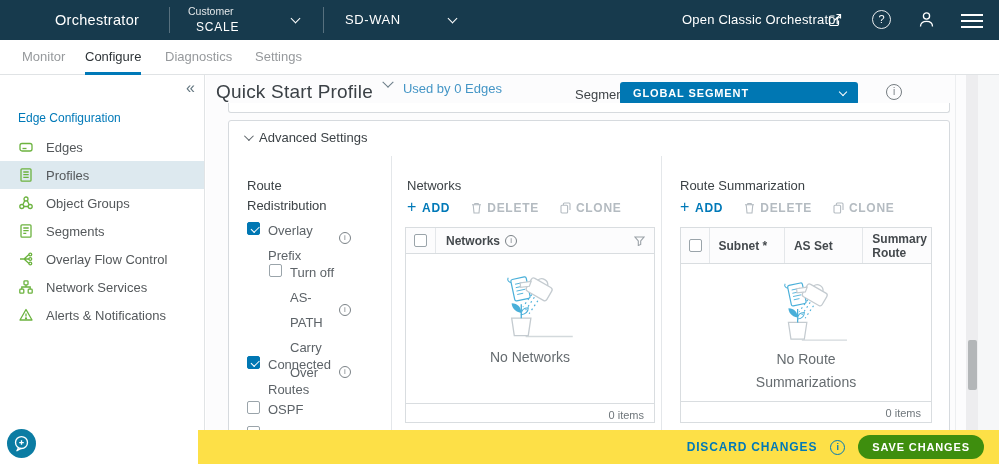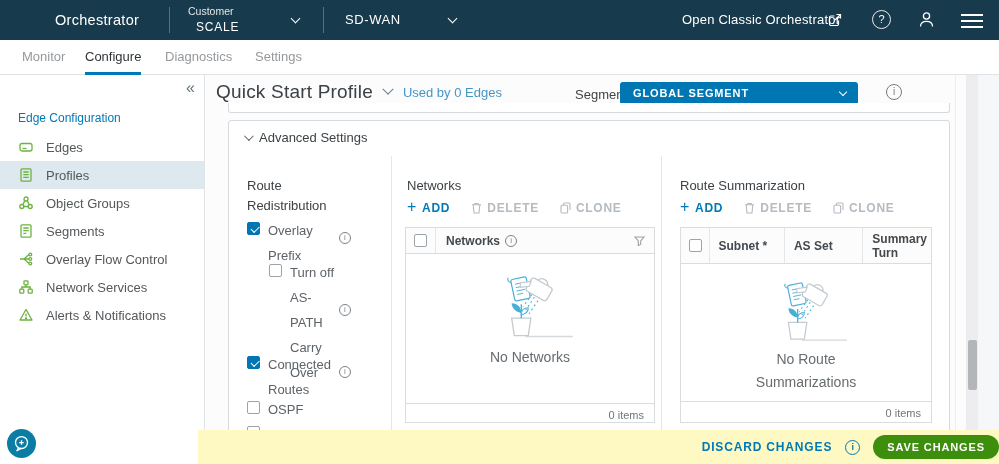--- a/index.html
+++ b/index.html
@@ -33,21 +33,21 @@
   .sidebar { position:absolute; left:0; top:75px; width:205px; height:389px; background:#fff; border-right:1px solid #e1e4e6; }
   .collapse { position:absolute; right:9px; top:4px; font-size:16px; color:#647781; cursor:pointer; }
   .side-section { position:absolute; left:18px; top:36px; font-size:12px; color:#0079b8; }
   .side-items { position:absolute; left:0; top:58px; width:100%; }
   .side-item { display:flex; align-items:center; height:28px; padding-left:18px; font-size:13px; color:#54585b; cursor:pointer; }
   .side-item.active { background:#dde9ef; }
   .side-item .sic { width:16px; height:16px; margin-right:12px; flex:0 0 16px; }
 
   
   .content { position:absolute; left:206px; top:75px; width:793px; height:389px; background:#fcfcfd; }
-  .title-row { position:absolute; left:10px; top:6px; display:flex; align-items:center; gap:11px; }
+  .title-row { position:absolute; left:10px; top:6px; display:flex; align-items:flex-start; gap:11px; }
   .page-title { font-size:19px; color:#3b4146; letter-spacing:.2px; }
   .title-chev { width:8px; height:8px; border-right:1.4px solid #6b7d88; border-bottom:1.4px solid #6b7d88; transform:rotate(45deg) translate(-2px,-2px); cursor:pointer; }
   .used-by { font-size:13px; color:#4596c6; cursor:pointer; }
   .seg-label { position:absolute; left:369px; top:12px; font-size:13px; color:#3f4448; }
   .seg-dd { position:absolute; left:414px; top:7px; width:238px; height:23px; background:#0077b3; border-radius:3px; color:#fff; cursor:pointer; }
   .seg-dd .txt { position:absolute; left:13px; top:0; line-height:23px; font-size:11px; font-weight:bold; letter-spacing:.08em; }
   .seg-dd .chev { position:absolute; right:12px; top:7px; width:6px; height:6px; border-width:1.3px; }
   .info-ring { display:inline-block; border-radius:50%; text-align:center; font-style:normal; }
   .seg-info { position:absolute; left:680px; top:9px; width:16px; height:16px; border:1.2px solid #757c81; color:#757c81; font-size:10px; line-height:14px; }
 
@@ -91,21 +91,21 @@
   
   .hcell { padding:0 0 0 9px; font-size:12px; font-weight:bold; color:#44494d; line-height:14px; display:flex; align-items:center; align-self:stretch; }
 
   
   .sb-track { position:absolute; left:760px; top:0; width:12px; height:355px; background:#ededef; cursor:pointer; }
   .sb-thumb { position:absolute; left:1.5px; top:265px; width:9px; height:50px; background:#b3b6b8; border-radius:2px; cursor:grab; }
   .gutter { position:absolute; left:772px; top:0; width:21px; height:389px; background:#f6f7f8; }
   .edge-line { position:absolute; left:749px; top:0; width:1px; height:355px; background:#eceef0; }
 
   
-  .footbar { position:absolute; left:198px; top:430px; width:801px; height:34px; background:#fef9c3; z-index:5; display:flex; align-items:center; justify-content:flex-end; padding-right:0; gap:13px; }
+  .footbar { position:absolute; left:198px; top:430px; width:801px; height:34px; background:#fde047; z-index:5; display:flex; align-items:center; justify-content:flex-end; padding-right:15px; gap:13px; }
   .discard { font-size:12px; font-weight:bold; letter-spacing:.07em; color:#0079b8; cursor:pointer; }
   .foot-info { width:15px; height:15px; border:1.4px solid #0079b8; color:#0079b8; font-size:9px; line-height:12px; font-weight:bold; cursor:pointer; }
   .save-btn { height:24px; padding:0 14px; background:#3e8e0e; border:none; border-radius:12px; color:#fff; font-size:11px; font-weight:bold; letter-spacing:.08em; font-family:inherit; cursor:pointer; }
 
   .chat-fab { position:absolute; left:7px; top:429px; width:29px; height:29px; border-radius:50%; background:#0b7ca3; z-index:6; display:flex; align-items:center; justify-content:center; cursor:pointer; }
 </style>
 </head>
 <body>
 
 <div class="app">
@@ -383,21 +383,21 @@
             </span>
           </div>
 
           <div class="grid" style="left:18px; top:71px; width:252px; height:196px;">
             <div class="ghead" style="height:36px;">
               <span class="hcell" style="width:29px; padding-left:8px; border-right:1px solid #e4e7ea;">
                 <span class="cb"></span>
               </span>
               <span class="hcell" style="width:77px; border-right:1px solid #e4e7ea;">Subnet *</span>
               <span class="hcell" style="width:80px; border-right:1px solid #e4e7ea;">AS Set</span>
-              <span class="hcell" style="flex:1; padding-right:4px;">Summary Turn</span>
+              <span class="hcell" style="flex:1; padding-right:4px;">Summary Route</span>
             </div>
             <div class="gbody" style="height:135px;">
               <svg width="92" height="82" viewBox="0 0 110 95" style="margin:2px auto 0; display:block;">
                 <line x1="50" y1="87" x2="104" y2="87" stroke="#d3d9dc" stroke-width="1.5"></line>
                 <path d="M34 66 h22 l-3 20 h-16 Z" fill="#fff" stroke="#c4cbd0" stroke-width="1.5"></path>
                 <path d="M45 66 V50" stroke="#49afd9" stroke-width="1.5" fill="none"></path>
                 <path d="M45 60 c-8-1 -11-7 -11-11 c7 0 11 5 11 11 Z" fill="#49afd9"></path>
                 <path d="M45 62 c6-1 8-5 8-8 c-6 0 -8 4 -8 8 Z" fill="#fff" stroke="#49afd9" stroke-width="1.2"></path>
                 <g transform="rotate(-12 44 32)">
                   <rect x="35" y="20" width="18" height="25" rx="2" fill="#fff" stroke="#49afd9" stroke-width="1.4"></rect>

